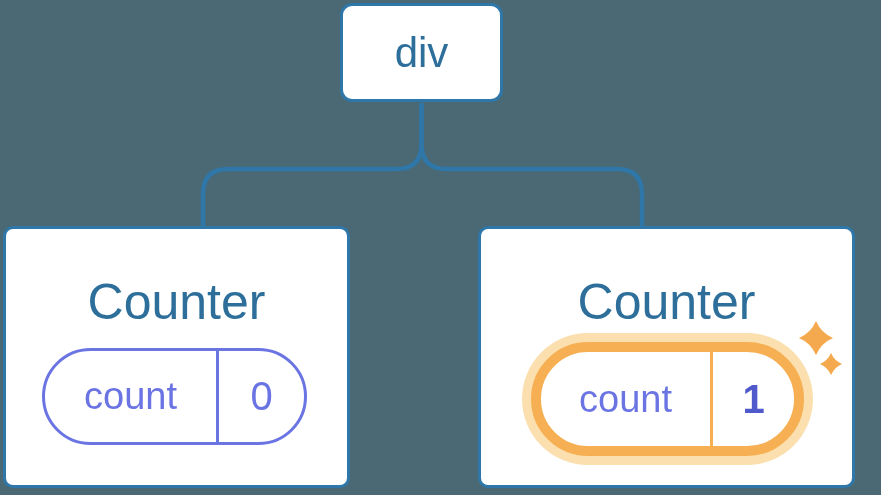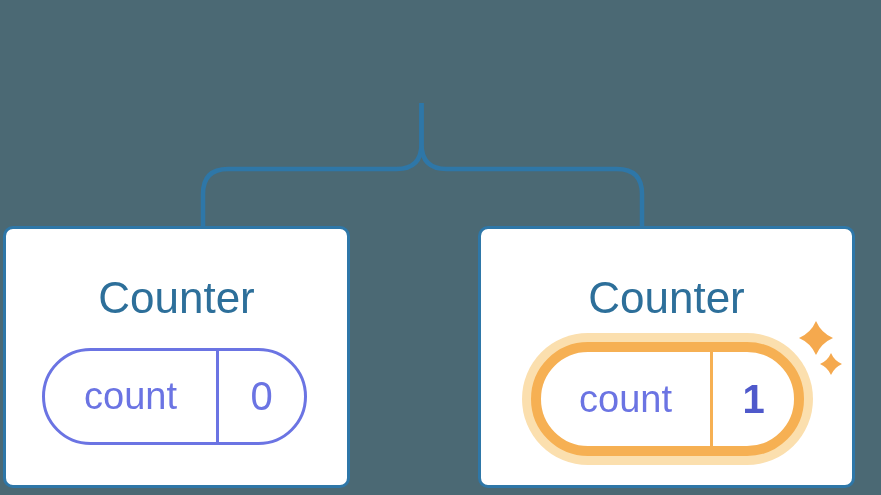--- a/index.html
+++ b/index.html
@@ -55,21 +55,21 @@
     z-index: 1;
   }
   .card-left  { left: 3px;   width: 347px; }
   .card-right { left: 478px; width: 377px; }
 
   .card-title {
     position: absolute;
     left: 0; right: 0;
     top: 44px;
     text-align: center;
-    font-size: 44px;
+    font-size: 50px;
     font-weight: 500;
     color: var(--label-blue, #2d6f9a);
   }
 
   .pill {
     position: absolute;
     display: flex;
     align-items: stretch;
     border-radius: 999px;
     background: var(--card-bg, #fff);
@@ -120,20 +120,23 @@
 </head>
 <body>
 
 <div class="canvas">
 
   <svg class="connectors" viewBox="0 0 881 495">
     <path class="branch" d="M421.5,103 L421.5,144 Q421.5,169 396.5,169 L228,169 Q203,169 203,194 L203,230"></path>
     <path class="branch" d="M421.5,103 L421.5,144 Q421.5,169 446.5,169 L617,169 Q642,169 642,194 L642,230"></path>
   </svg>
 
+  <div class="node-root">
+    <span class="node-root-label">div</span>
+  </div>
 
   <div class="card card-left">
     <div class="card-title">Counter</div>
     <div class="pill pill-plain">
       <div class="pill-key">count</div>
       <div class="pill-value">0</div>
     </div>
   </div>
 
   <div class="card card-right">

